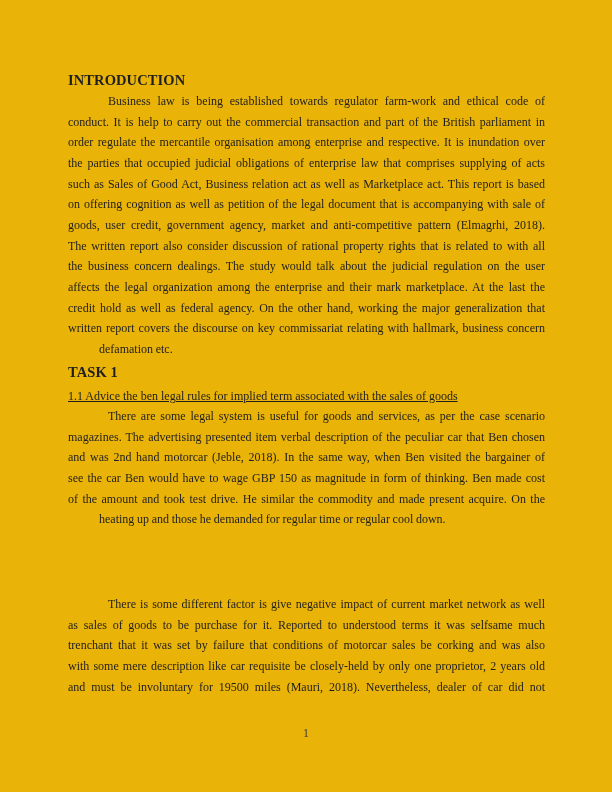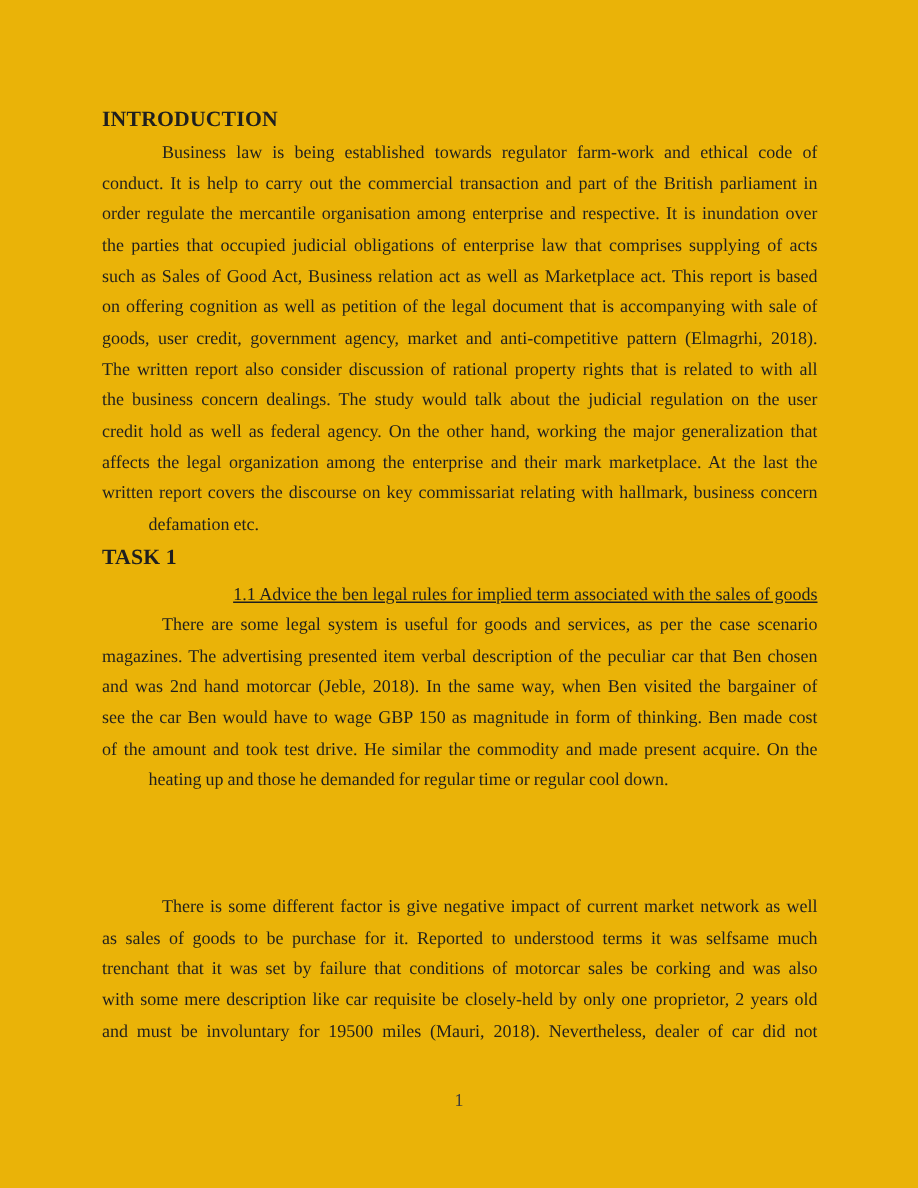--- a/index.html
+++ b/index.html
@@ -25,21 +25,20 @@
     margin: 0;
     font-size: 14.5px;
     font-weight: bold;
     line-height: 20px;
     letter-spacing: 0.1px;
   }
   .subheading {
     font-size: 12px;
     line-height: 20.67px;
     text-decoration: underline;
-    text-align: right;
   }
   .para .line {
     font-size: 12px;
     line-height: 20.67px;
     height: 20.67px;
     overflow: hidden;
     text-align: justify;
     text-align-last: justify;
     word-spacing: -0.3px;
   }
@@ -71,22 +70,22 @@
   <div class="block para" style="top:91px">
       <div class="line first">Business law is being established towards regulator farm-work and ethical code of</div>
       <div class="line">conduct. It is help to carry out the commercial transaction and part of the British parliament in</div>
       <div class="line">order regulate the mercantile organisation among enterprise and respective. It is inundation over</div>
       <div class="line">the parties that occupied judicial obligations of enterprise law that comprises supplying of acts</div>
       <div class="line">such as Sales of Good Act, Business relation act as well as Marketplace act. This report is based</div>
       <div class="line">on offering cognition as well as petition of the legal document that is accompanying with sale of</div>
       <div class="line">goods, user credit, government agency, market and anti-competitive pattern (Elmagrhi, 2018).</div>
       <div class="line">The written report also consider discussion of rational property rights that is related to with all</div>
       <div class="line">the business concern dealings. The study would talk about the judicial regulation on the user</div>
+      <div class="line">affects the legal organization among the enterprise and their mark marketplace. At the last the</div>
       <div class="line">credit hold as well as federal agency. On the other hand, working the major generalization that</div>
-      <div class="line">affects the legal organization among the enterprise and their mark marketplace. At the last the</div>
       <div class="line">written report covers the discourse on key commissariat relating with hallmark, business concern</div>
       <div class="line last">defamation etc.</div>
     </div>
 
   <h1 class="block heading" style="top:361.5px">TASK 1</h1>
 
   <div class="block subheading" style="top:385.8px">1.1 Advice the ben legal rules for implied term associated with the sales of goods</div>
 
   <div class="block para" style="top:406px">
       <div class="line first">There are some legal system is useful for goods and services, as per the case scenario</div>

